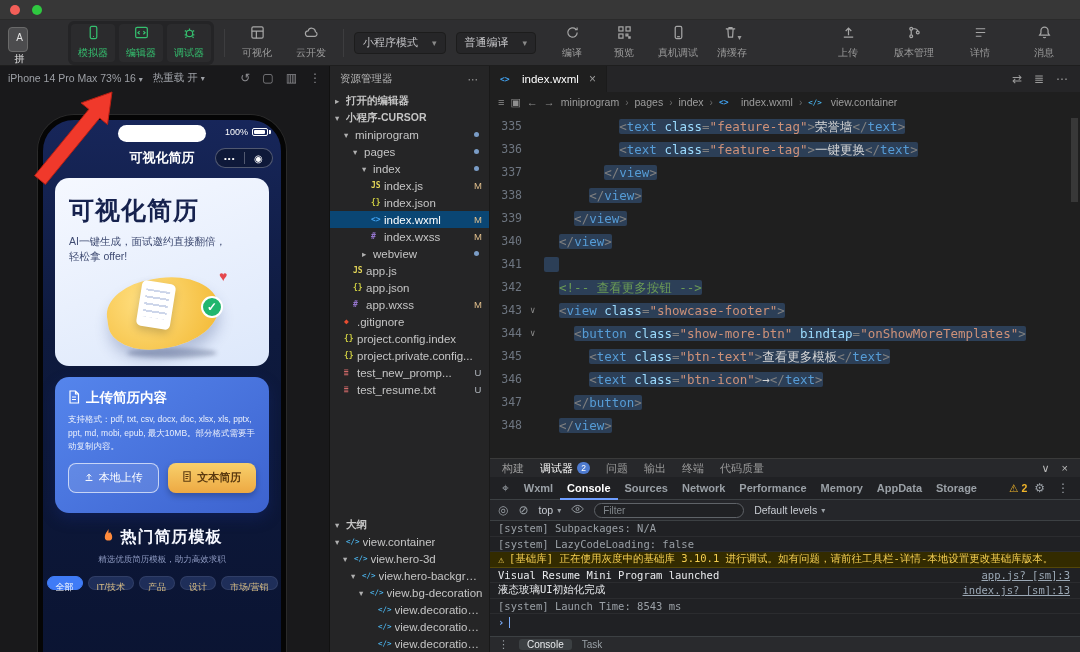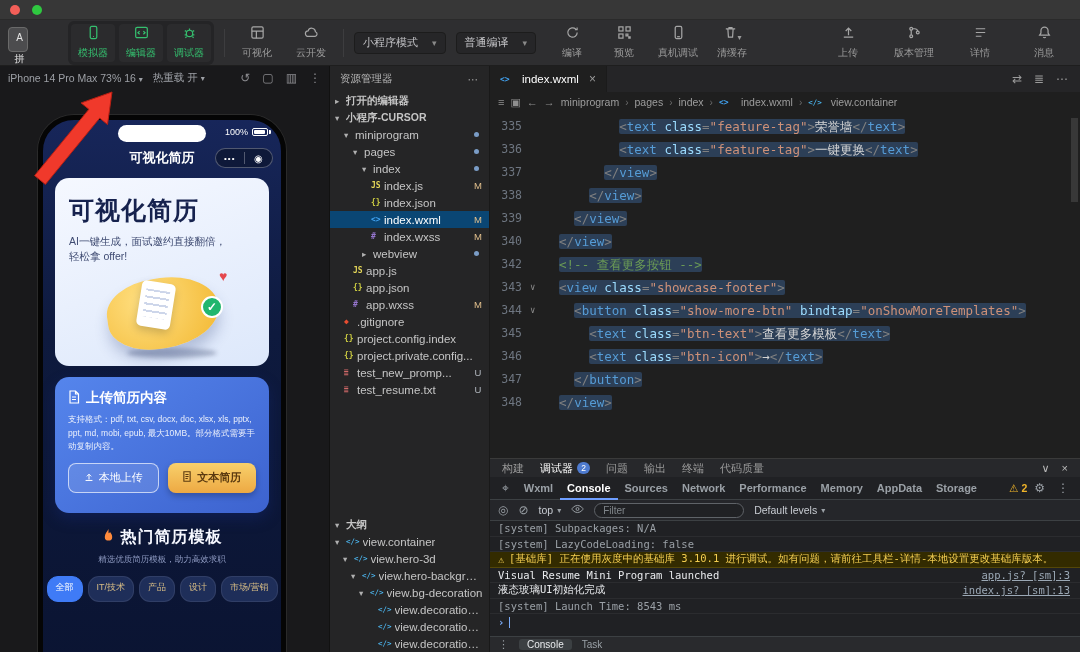--- a/index.html
+++ b/index.html
@@ -74,21 +74,21 @@
   .up-btns { margin-top:9px; display:flex; gap:9px; }
   .up-btn { flex:1; height:30px; border-radius:8px; display:flex; align-items:center; justify-content:center; gap:5px; font-size:11px; cursor:pointer; }
   .up-btn.ghost { border:1px solid rgba(255,255,255,.65); background:rgba(255,255,255,.12); color:#fff; }
   .up-btn.gold { background:linear-gradient(180deg,#f8d06b,#eda943); color:#5b3a10; font-weight:bold; box-shadow:0 3px 6px rgba(0,0,0,.25); }
 
   .tpl-section { margin-top:14px; text-align:center; }
   .tpl-title-row { display:flex; align-items:center; justify-content:center; gap:6px; }
   .tpl-title { font-size:16px; font-weight:bold; color:#f6f8ff; letter-spacing:1px; }
   .tpl-sub { margin-top:6px; font-size:8.5px; color:#8d99c0; }
   .tag-row { margin-top:10px; display:flex; gap:5px; justify-content:center; }
-  .tagpill { height:26px; line-height:21px; padding:0 8px; border-radius:11px; font-size:9px; background:rgba(64,88,150,.38); border:1px solid rgba(255,255,255,.08); color:#d8bd85; white-space:nowrap; cursor:pointer; }
+  .tagpill { height:14px; line-height:21px; padding:0 8px; border-radius:11px; font-size:9px; background:rgba(64,88,150,.38); border:1px solid rgba(255,255,255,.08); color:#d8bd85; white-space:nowrap; cursor:pointer; }
   .tagpill.active { background:#3f7bf6; color:#fff; border-color:#3f7bf6; }
 
   
   .explorer { width:160px; flex:0 0 160px; background:#252526; border-right:1px solid #191919; display:flex; flex-direction:column; font-size:11.5px; overflow:hidden; }
   .exp-header { height:26px; flex:0 0 26px; display:flex; align-items:center; padding:0 10px; color:#b8b8b8; font-size:10.5px; }
   .exp-header .more { margin-left:auto; color:#9a9a9a; letter-spacing:1px; cursor:pointer; }
   .trow { height:17px; display:flex; align-items:center; color:#c5c5c5; white-space:nowrap; cursor:pointer; padding-right:6px; overflow:hidden; }
   .trow.sel-row { background:#0a4674; color:#fff; }
   .trow .chev { width:11px; font-size:8.5px; color:#b0b0b0; flex:0 0 11px; }
   .trow .fn { overflow:hidden; text-overflow:ellipsis; }
@@ -577,20 +577,25 @@
               <span class="ln">339</span>
               <span class="fold"></span>
               <span class="ctext"><span>    </span><span class="selbg"><span class="tk-p">&lt;/</span><span class="tk-t">view</span><span class="tk-p">&gt;</span></span></span>
             </div>
             <div class="cline">
               <span class="ln">340</span>
               <span class="fold"></span>
               <span class="ctext"><span>  </span><span class="selbg"><span class="tk-p">&lt;/</span><span class="tk-t">view</span><span class="tk-p">&gt;</span></span></span>
             </div>
             <div class="cline">
+              <span class="ln">341</span>
+              <span class="fold"></span>
+              <span class="ctext"><span></span><span class="selbg">&nbsp;&nbsp;</span></span>
+            </div>
+            <div class="cline">
               <span class="ln">342</span>
               <span class="fold"></span>
               <span class="ctext"><span>  </span><span class="selbg"><span class="tk-c">&lt;!-- 查看更多按钮 --&gt;</span></span></span>
             </div>
             <div class="cline">
               <span class="ln">343</span>
               <span class="fold">∨</span>
               <span class="ctext"><span>  </span><span class="selbg"><span class="tk-p">&lt;</span><span class="tk-t">view</span><span class="tk-x"> </span><span class="tk-a">class</span><span class="tk-p">=</span><span class="tk-s">"showcase-footer"</span><span class="tk-p">&gt;</span></span></span>
             </div>
             <div class="cline">

